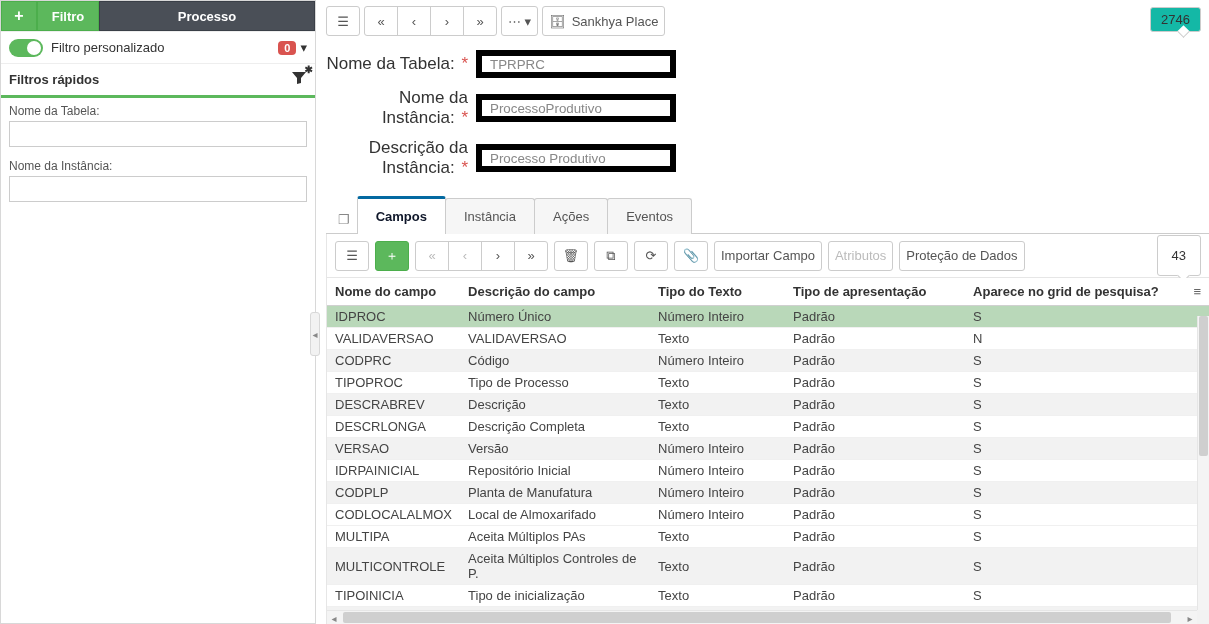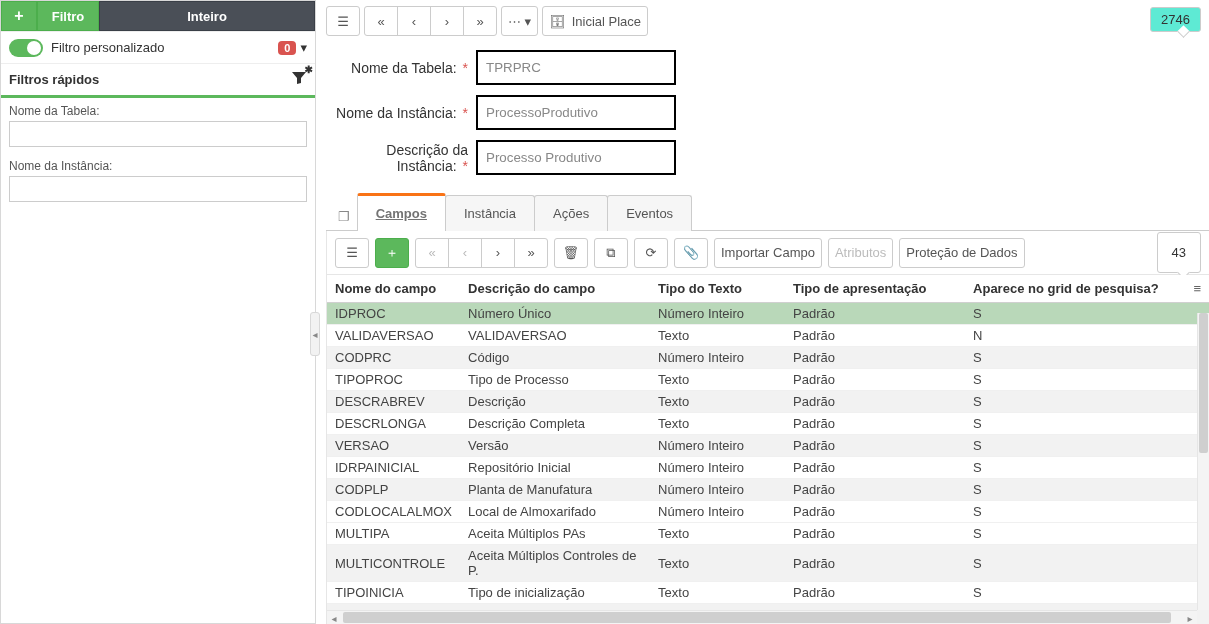--- a/index.html
+++ b/index.html
@@ -31,35 +31,35 @@
 .field-group label { display: block; font-size: 12px; color: #555; margin-bottom: 3px; }
 .field-group input { width: 100%; height: 26px; border: 1px solid #ccc; padding: 0 6px; }
 
 
 .main-top { display: flex; align-items: center; height: 38px; gap: 4px; padding: 4px 8px 0 0; }
 .tbtn { height: 30px; min-width: 34px; background: #fff; border: 1px solid #ccc; border-radius: 3px; display: flex; align-items: center; justify-content: center; cursor: pointer; font-size: 13px; padding: 0 6px; color: #555; }
 .tbtn-group { display: flex; gap: 0; }
 .tbtn-group .tbtn { border-radius: 0; margin-left: -1px; }
 .tbtn-group .tbtn:first-child { border-radius: 3px 0 0 3px; margin-left: 0; }
 .tbtn-group .tbtn:last-child { border-radius: 0 3px 3px 0; }
-.count-box { margin-left: auto; border: 1px solid #ccc; border-radius: 3px; padding: 4px 10px; background: #5eead4; position: relative; top: -2px; }
+.count-box { margin-left: auto; border: 1px solid #ccc; border-radius: 3px; padding: 4px 10px; background: #14b8a6; position: relative; top: -2px; }
 .count-box::before { content: ""; position: absolute; bottom: -5px; right: 12px; width: 8px; height: 8px; background: #fff; border-right: 1px solid #ccc; border-bottom: 1px solid #ccc; transform: rotate(45deg); }
 
 
 .form-area { padding: 12px 8px 8px 0; }
 .frow { display: flex; align-items: center; margin-bottom: 10px; }
-.frow .lbl { width: 150px; text-align: right; padding-right: 8px; font-size: 14px; color: #333; }
+.frow .lbl { width: 150px; text-align: right; padding-right: 8px; font-size: 17px; color: #333; }
 .req { color: #d9534f; margin-left: 2px; }
-.frow input { width: 200px; height: 35px; border: 2px solid #000000; padding: 0 8px; color: #888; }
+.frow input { width: 200px; height: 28px; border: 6px solid #000000; padding: 0 8px; color: #888; }
 
 
 .tabs-row { display: flex; align-items: flex-end; border-bottom: 1px solid #ccc; padding-left: 4px; gap: 0; }
 .copy-icon { padding: 6px 8px; color: #888; cursor: pointer; }
 .tab { padding: 10px 18px; border: 1px solid #ccc; border-bottom: none; background: #f6f6f6; color: #555; cursor: pointer; margin-bottom: -1px; border-radius: 3px 3px 0 0; margin-left: -1px; }
-.tab.active { background: #fff; color: #737373; font-weight: bold; border-top: 3px solid #f97316; text-decoration: underline; }
+.tab.active { background: #fff; color: #0f172a; font-weight: bold; border-top: 3px solid #0369a1; }
 
 
 .sub-toolbar { display: flex; align-items: center; height: 44px; gap: 6px; padding: 6px 8px; border-bottom: 1px solid #e6e6e6; border-left: 1px solid #e6e6e6; }
 .sub-toolbar .tbtn.green { background: #5cb85c; color: #fff; border-color: #4cae4c; }
 .sub-toolbar .tbtn.disabled { color: #bbb; }
 .sub-count { margin-left: auto; border: 1px solid #ccc; border-radius: 3px; padding: 12px 14px; background: #fff; position: relative; }
 .sub-count::before { content: ""; position: absolute; bottom: -5px; right: 12px; width: 8px; height: 8px; background: #fff; border-right: 1px solid #ccc; border-bottom: 1px solid #ccc; transform: rotate(45deg); }
 
 
 .table-wrap { flex: 1; overflow: hidden; position: relative; border-left: 1px solid #e6e6e6; }
@@ -87,21 +87,21 @@
 </style>
 </head>
 <body>
 
 <div class="app">
 
   <div class="sidebar">
     <div class="side-top">
       <div class="btn btn-add">+</div>
       <div class="btn btn-filtro">Filtro</div>
-      <div class="btn btn-aplicar">Inteiro</div>
+      <div class="btn btn-aplicar">Processo</div>
     </div>
     <div class="filter-row">
       <div class="toggle"></div>
       <span>Filtro personalizado</span>
       <span class="badge">0</span>
       <span class="chev-down">▾</span>
     </div>
     <div class="quick-head">
       <span>Filtros rápidos</span>
       <span class="funnel">
@@ -128,21 +128,21 @@
       <div class="tbtn">☰</div>
       <div class="tbtn-group">
         <div class="tbtn">«</div>
         <div class="tbtn">‹</div>
         <div class="tbtn">›</div>
         <div class="tbtn">»</div>
       </div>
       <div class="tbtn">⋯ ▾</div>
       <div class="tbtn">
         <span style="margin-right:6px;">🗄</span>
-        <span>Inicial Place</span>
+        <span>Sankhya Place</span>
       </div>
       <div class="count-box">2746</div>
     </div>
 
     <div class="form-area">
       <div class="frow">
         <div class="lbl"><span>Nome da Tabela:</span> <span class="req">*</span></div>
         <input type="text" value="TPRPRC" style="">
       </div>
       <div class="frow">

